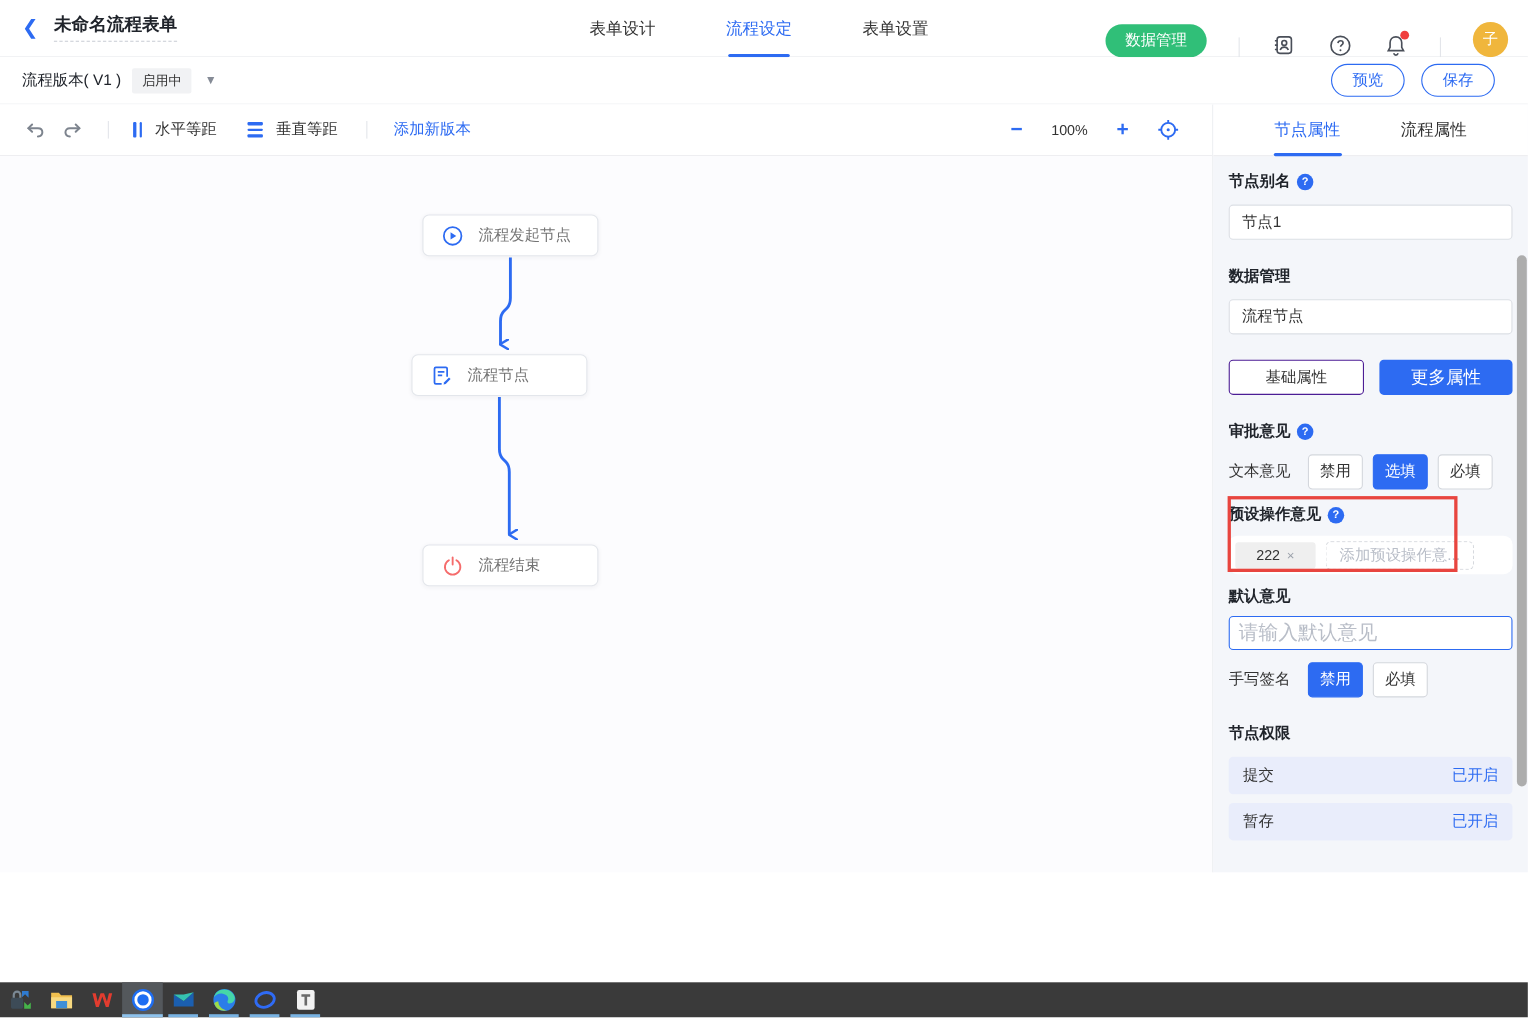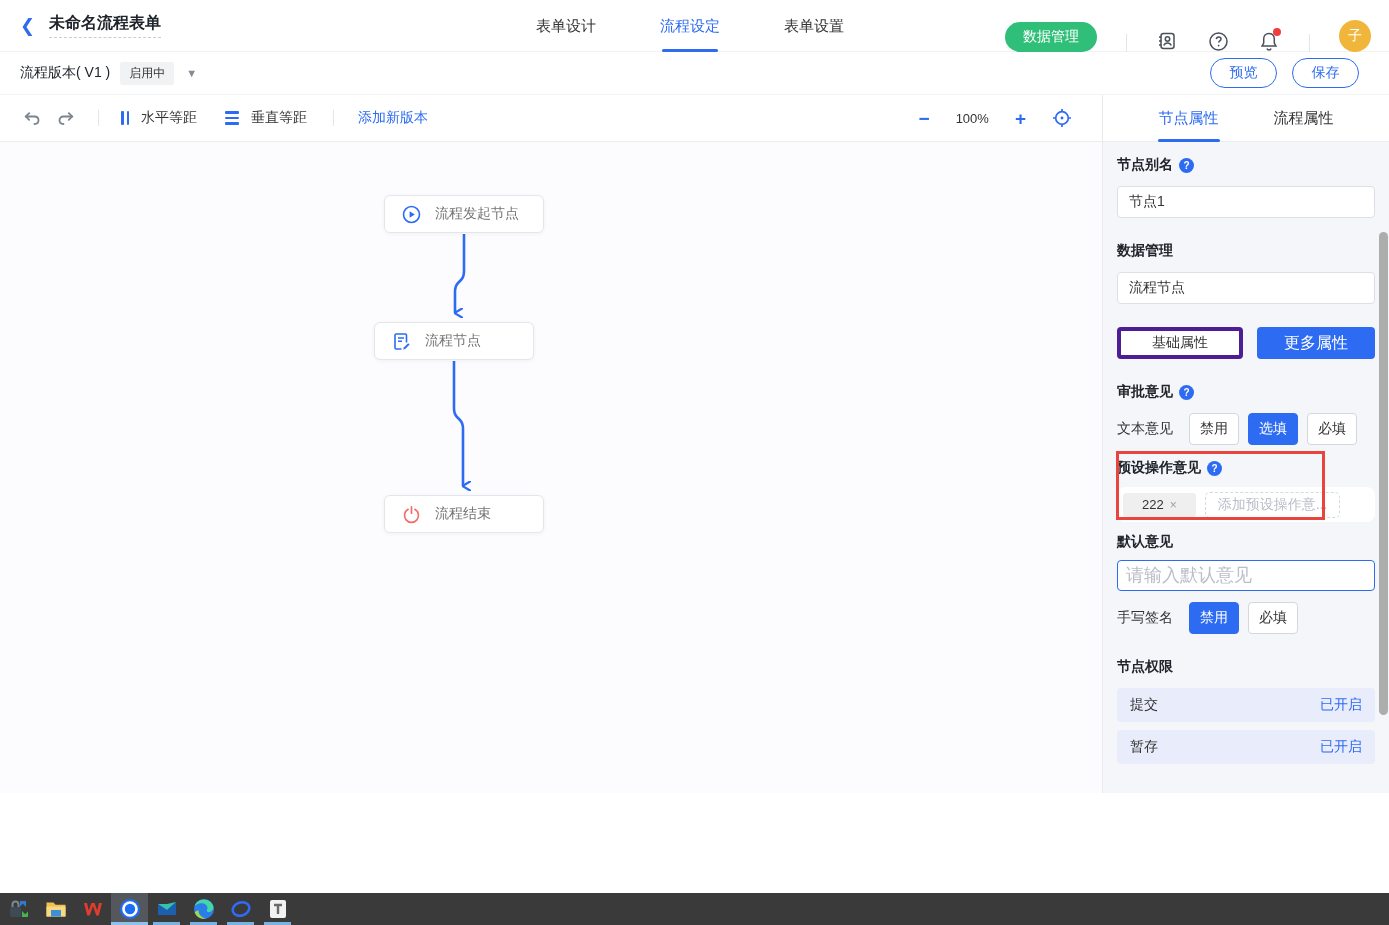--- a/index.html
+++ b/index.html
@@ -73,21 +73,21 @@
   .ptab.active:after { content:""; position:absolute; left:50%; transform:translateX(-50%);
     bottom:0; width:62px; height:3px; background:#2d6bf2; border-radius:2px; }
   .panel-body { padding:14px 14px 0 14px; height:651px; overflow:hidden; }
   .plabel { font-size:14px; font-weight:bold; color:#20242b; display:flex; align-items:center; gap:6px; }
   .qmark { width:15px; height:15px; border-radius:50%; background:#2d6bf2; color:#fff; font-size:10px;
     font-weight:bold; display:inline-flex; align-items:center; justify-content:center; cursor:pointer; }
   .pinput { width:258px; height:32px; background:#fff; border:1px solid #dcdfe5; border-radius:4px;
     font-size:14px; color:#333; padding:0 11px; margin-top:12px;
     font-family:"Liberation Sans","DejaVu Sans",sans-serif; }
   .prop-btn-row { display:flex; gap:14px; margin-top:23px; }
-  .btn-outline { flex:1; height:32px; background:#fff; border:4px solid #4c1d95; border-radius:4px;
+  .btn-outline { flex:1; height:32px; background:#fff; border:1px solid #4c1d95; border-radius:4px;
     font-size:14px; color:#333; cursor:pointer; }
   .btn-solid { flex:1; height:32px; background:#2d6bf2; border:none; border-radius:4px;
     font-size:16px; color:#fff; cursor:pointer; }
   .opt-row { display:flex; align-items:center; margin-top:12px; }
   .opt-label { font-size:14px; color:#333; width:72px; }
   .opt-btn { min-width:47px; height:32px; padding:0 10px; background:#fff; border:1px solid #d4d7dd;
     border-radius:4px; font-size:14px; color:#333; margin-right:9px; cursor:pointer; }
   .opt-btn.sel { background:#2d6bf2; border-color:#2d6bf2; color:#fff; }
   .tag-field { margin-top:10px; width:258px; height:35px; background:#fff; border-radius:8px;
     display:flex; align-items:center; padding:0 6px; gap:9px; }

